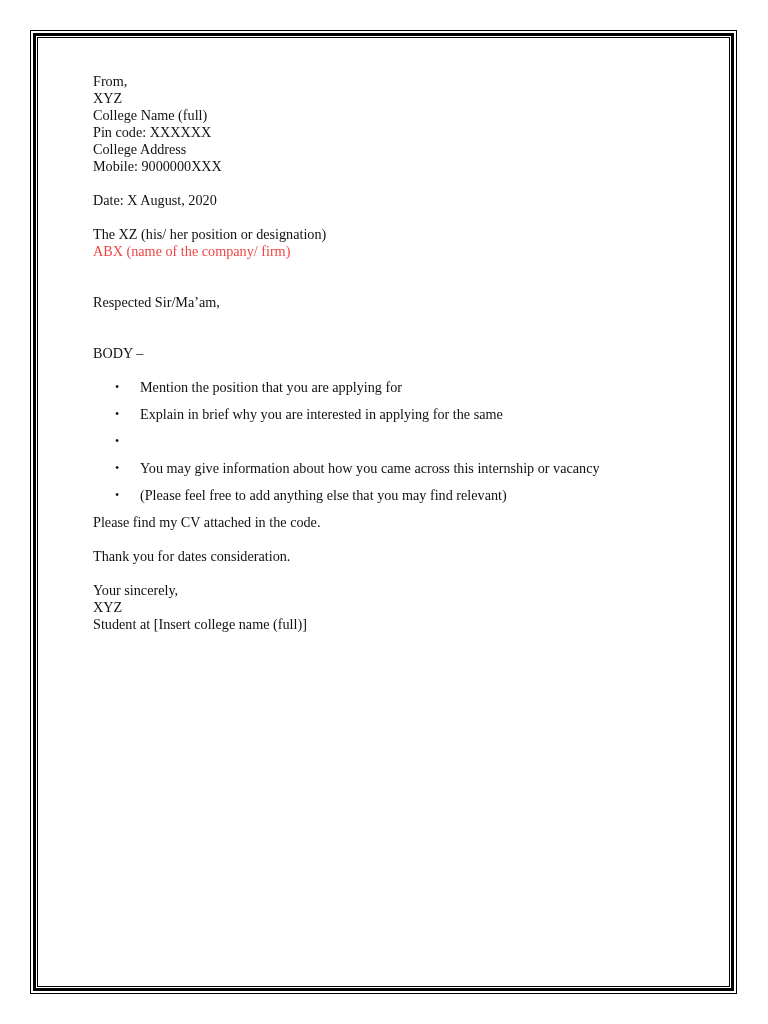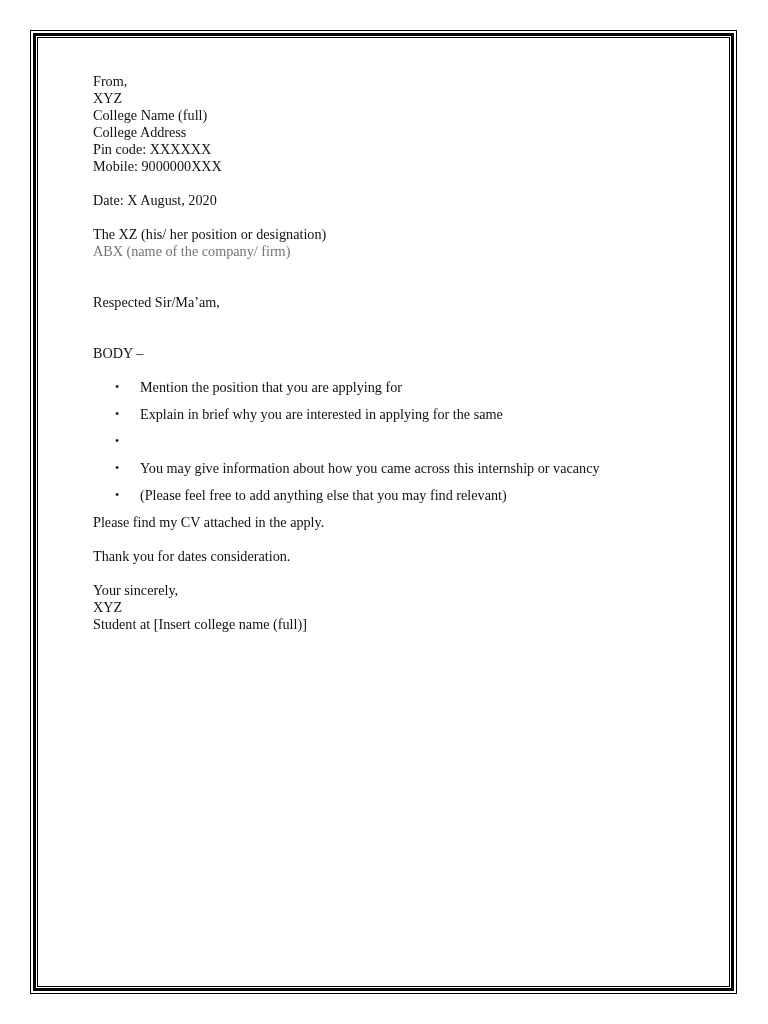--- a/index.html
+++ b/index.html
@@ -7,41 +7,41 @@
          font-family: "Liberation Serif", "DejaVu Serif", serif; color: #111; }
   .border-outer { position: absolute; left: 30px; top: 30px; width: 707px; height: 964px;
                   border: 1px solid #000; box-sizing: border-box; }
   .border-thick { position: absolute; left: 33px; top: 33px; width: 701px; height: 958px;
                   border: 3px solid #000; box-sizing: border-box; }
   .border-inner { position: absolute; left: 37px; top: 37px; width: 693px; height: 950px;
                   border: 1px solid #000; box-sizing: border-box; }
   .content { position: absolute; left: 93px; top: 73px; width: 600px; font-size: 14.2px; line-height: 17px; }
   .line { white-space: nowrap; }
   .gap { height: 17px; }
-  .ltgray { color: #737373; }
+  .ltgray { color: #ef4444; }
   .bold { font-weight: normal; }
   .italic { }
   ul.bullets { list-style: none; margin: 0; padding: 0; }
   ul.bullets li { position: relative; padding-left: 47px; height: 17px; margin-bottom: 10px; white-space: nowrap; }
   ul.bullets li .dot { position: absolute; left: 22px; top: 0; font-size: 12px; }
 </style>
 </head>
 <body>
 
 <div class="border-outer"></div>
 <div class="border-thick"></div>
 <div class="border-inner"></div>
 
 <div class="content">
   <div>
     <div class="line">From,</div>
     <div class="line">XYZ</div>
     <div class="line">College Name (full)</div>
+    <div class="line">Pin code: XXXXXX</div>
     <div class="line">College Address</div>
-    <div class="line">Pin code: XXXXXX</div>
     <div class="line">Mobile: 9000000XXX</div>
   </div>
   <div class="gap"></div>
   <div class="line">Date: X August, 2020</div>
   <div class="gap"></div>
   <div>
     <div class="line">The XZ (his/ her position or designation)</div>
     <div class="line ltgray">ABX (name of the company/ firm)</div>
   </div>
   <div class="gap"></div>
@@ -51,21 +51,21 @@
   <div class="gap"></div>
   <div class="line">BODY –</div>
   <div class="gap"></div>
   <ul class="bullets">
     <li><span class="dot">•</span><span>Mention the position that you are applying for</span></li>
     <li><span class="dot">•</span><span>Explain in brief why you are interested in applying for the same</span></li>
     <li><span class="dot">•</span></li>
     <li><span class="dot">•</span><span>You may give information about how you came across this internship or vacancy</span></li>
     <li><span class="dot">•</span><span>(Please feel free to add anything else that you may find relevant)</span></li>
   </ul>
-  <div class="line">Please find my CV attached in the apply.</div>
+  <div class="line">Please find my CV attached in the code.</div>
   <div class="gap"></div>
   <div class="line">Thank you for dates consideration.</div>
   <div class="gap"></div>
   <div class="italic">
     <div class="line">Your sincerely,</div>
     <div class="line">XYZ</div>
     <div class="line">Student at [Insert college name (full)]</div>
   </div>
 </div>
 

